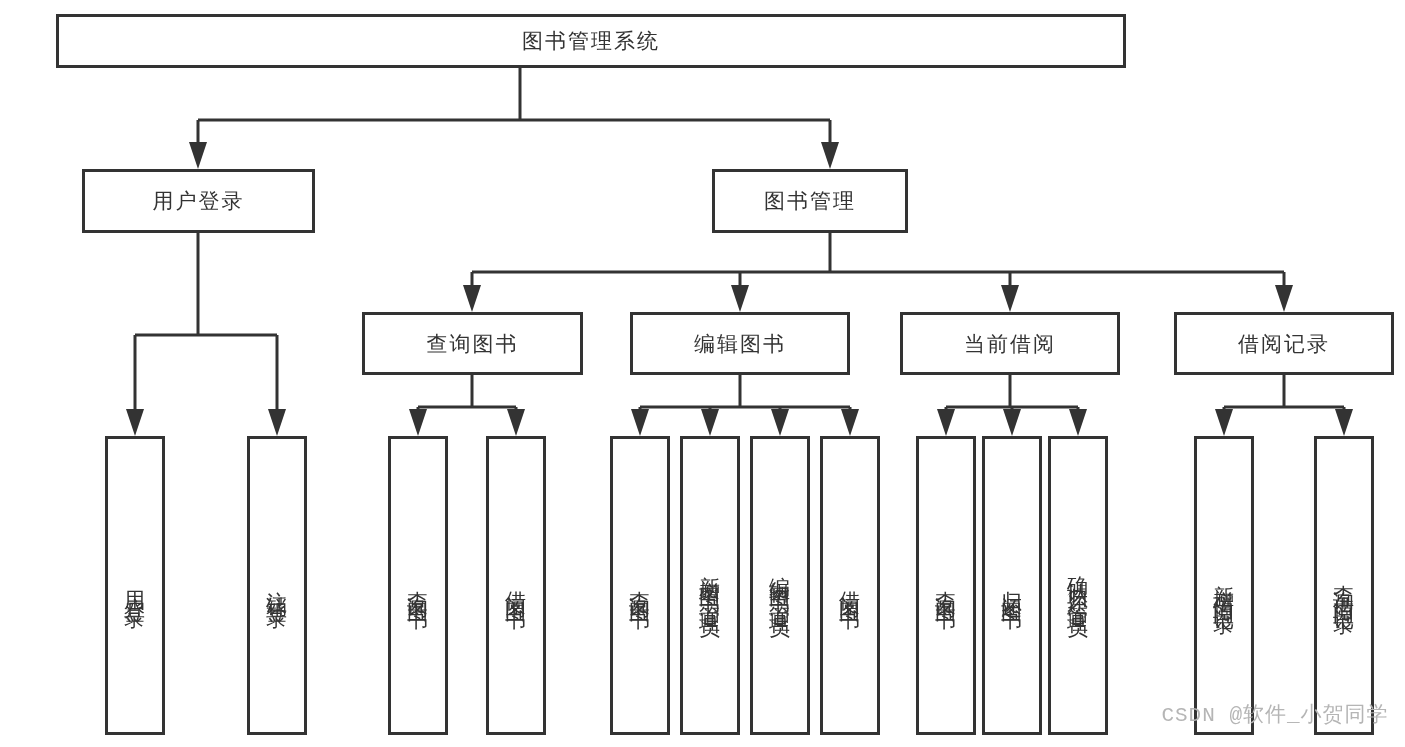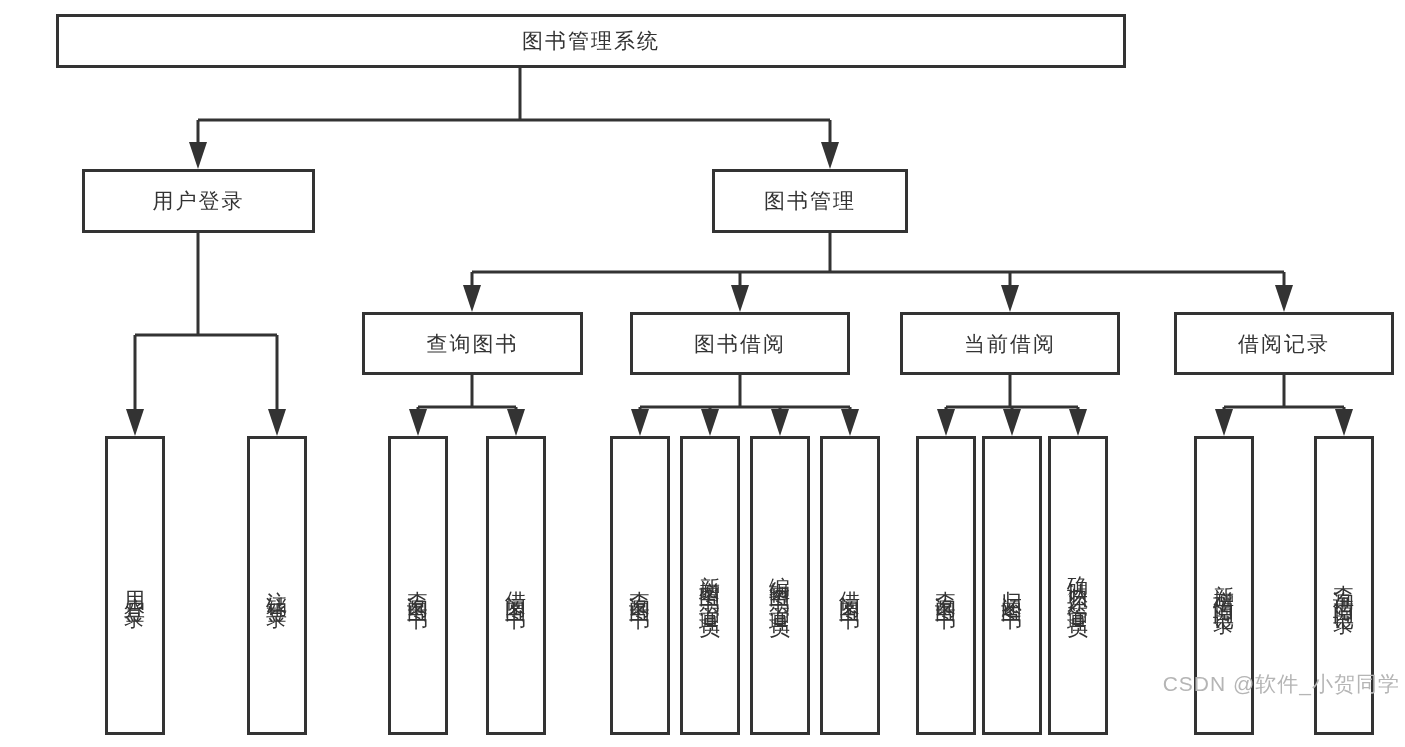--- a/index.html
+++ b/index.html
@@ -33,28 +33,29 @@
     writing-mode: vertical-rl;
     text-orientation: mixed;
     font-size: 21px;
     letter-spacing: 6px;
     line-height: 1;
     white-space: nowrap;
   }
   .watermark {
     position: absolute;
     left: 1150px;
-    top: 670px;
+    top: 700px;
     width: 250px;
-    text-align: right;
+    text-align: center;
     font-size: 21px;
     color: #b5b5b5;
     letter-spacing: 1px;
     z-index: 2;
     white-space: nowrap;
+    font-family: Liberation Mono, monospace;
   }
 </style>
 </head>
 <body>
 
 <div class="canvas">
 
   <svg class="wires" viewBox="0 0 1405 747" xmlns="http://www.w3.org/2000/svg">
       <line x1="520" y1="68" x2="520" y2="120" stroke="#333333" stroke-width="3"></line>
       <line x1="198" y1="120" x2="830" y2="120" stroke="#333333" stroke-width="3"></line>
@@ -109,21 +110,21 @@
       <line x1="1344" y1="407" x2="1344" y2="416" stroke="#333333" stroke-width="3"></line>
       <polygon points="1335,409 1353,409 1344,436" fill="#333333"></polygon>
     </svg>
 
   <div class="node h-node" style="left:16px; top:14px; width:1070px; height:54px;margin-left:40px;">图书管理系统</div>
 
   <div class="node h-node" style="left:82px; top:169px; width:233px; height:64px;">用户登录</div>
   <div class="node h-node" style="left:712px; top:169px; width:196px; height:64px;">图书管理</div>
 
   <div class="node h-node" style="left:362px; top:312px; width:221px; height:63px;">查询图书</div>
-  <div class="node h-node" style="left:630px; top:312px; width:220px; height:63px;">图书借阅</div>
+  <div class="node h-node" style="left:630px; top:312px; width:220px; height:63px;">编辑图书</div>
   <div class="node h-node" style="left:900px; top:312px; width:220px; height:63px;">当前借阅</div>
   <div class="node h-node" style="left:1174px; top:312px; width:220px; height:63px;">借阅记录</div>
 
   <div class="node leaf" style="left:105px; top:436px; width:60px; height:299px;">
     <span class="v-text">用户登录</span>
   </div>
   <div class="node leaf" style="left:247px; top:436px; width:60px; height:299px;">
     <span class="v-text">注销登录</span>
   </div>
 

